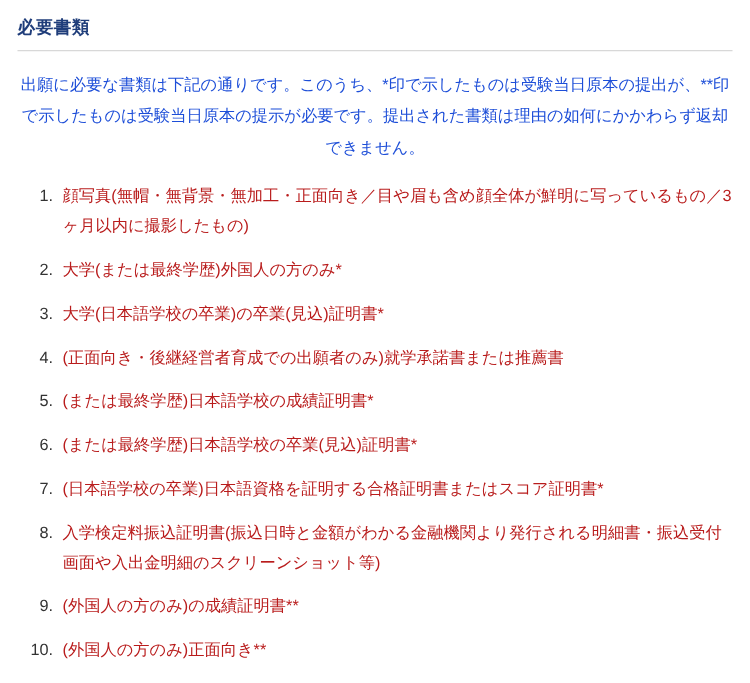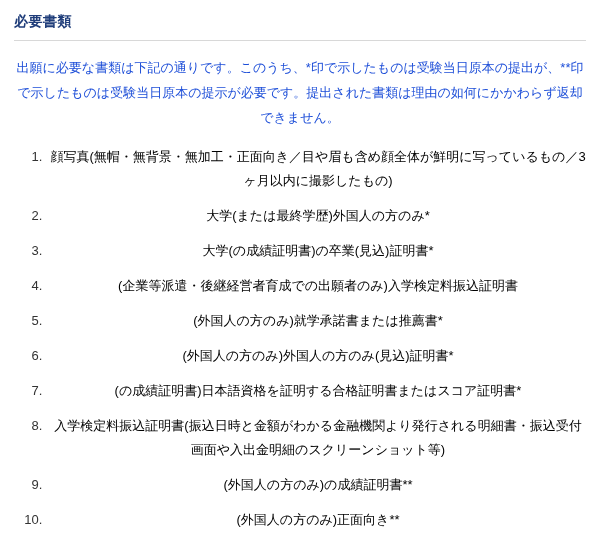--- a/index.html
+++ b/index.html
@@ -43,22 +43,21 @@
   ol.doc-list {
     margin: 0;
     padding-left: 32px;
     list-style-type: decimal;
   }
   ol.doc-list > li {
     font-size: 13px;
     line-height: 1.85;
     margin-bottom: 11px;
     padding-left: 4px;
-    color: #000000;
-    text-align: center;
+    color: #b91c1c;
   }
   ol.doc-list > li::marker {
     color: #333333;
   }
   .li-text {
     display: inline;
   }
 </style>
 </head>
 <body>
@@ -67,23 +66,23 @@
 
   <div class="section-title">必要書類</div>
 
   <hr class="rule">
 
   <p class="intro">出願に必要な書類は下記の通りです。このうち、*印で示したものは受験当日原本の提出が、**印で示したものは受験当日原本の提示が必要です。提出された書類は理由の如何にかかわらず返却できません。</p>
 
   <ol class="doc-list">
     <li><span class="li-text">顔写真(無帽・無背景・無加工・正面向き／目や眉も含め顔全体が鮮明に写っているもの／3ヶ月以内に撮影したもの)</span></li>
     <li><span class="li-text">大学(または最終学歴)外国人の方のみ*</span></li>
-    <li><span class="li-text">大学(の成績証明書)の卒業(見込)証明書*</span></li>
-    <li><span class="li-text">(企業等派遣・後継経営者育成での出願者のみ)入学検定料振込証明書</span></li>
-    <li><span class="li-text">(外国人の方のみ)就学承諾書または推薦書*</span></li>
-    <li><span class="li-text">(外国人の方のみ)外国人の方のみ(見込)証明書*</span></li>
-    <li><span class="li-text">(の成績証明書)日本語資格を証明する合格証明書またはスコア証明書*</span></li>
+    <li><span class="li-text">大学(日本語学校の卒業)の卒業(見込)証明書*</span></li>
+    <li><span class="li-text">(正面向き・後継経営者育成での出願者のみ)就学承諾書または推薦書</span></li>
+    <li><span class="li-text">(または最終学歴)日本語学校の成績証明書*</span></li>
+    <li><span class="li-text">(または最終学歴)日本語学校の卒業(見込)証明書*</span></li>
+    <li><span class="li-text">(日本語学校の卒業)日本語資格を証明する合格証明書またはスコア証明書*</span></li>
     <li><span class="li-text">入学検定料振込証明書(振込日時と金額がわかる金融機関より発行される明細書・振込受付画面や入出金明細のスクリーンショット等)</span></li>
     <li><span class="li-text">(外国人の方のみ)の成績証明書**</span></li>
     <li><span class="li-text">(外国人の方のみ)正面向き**</span></li>
   </ol>
 
 </div>
 
 </body></html>

